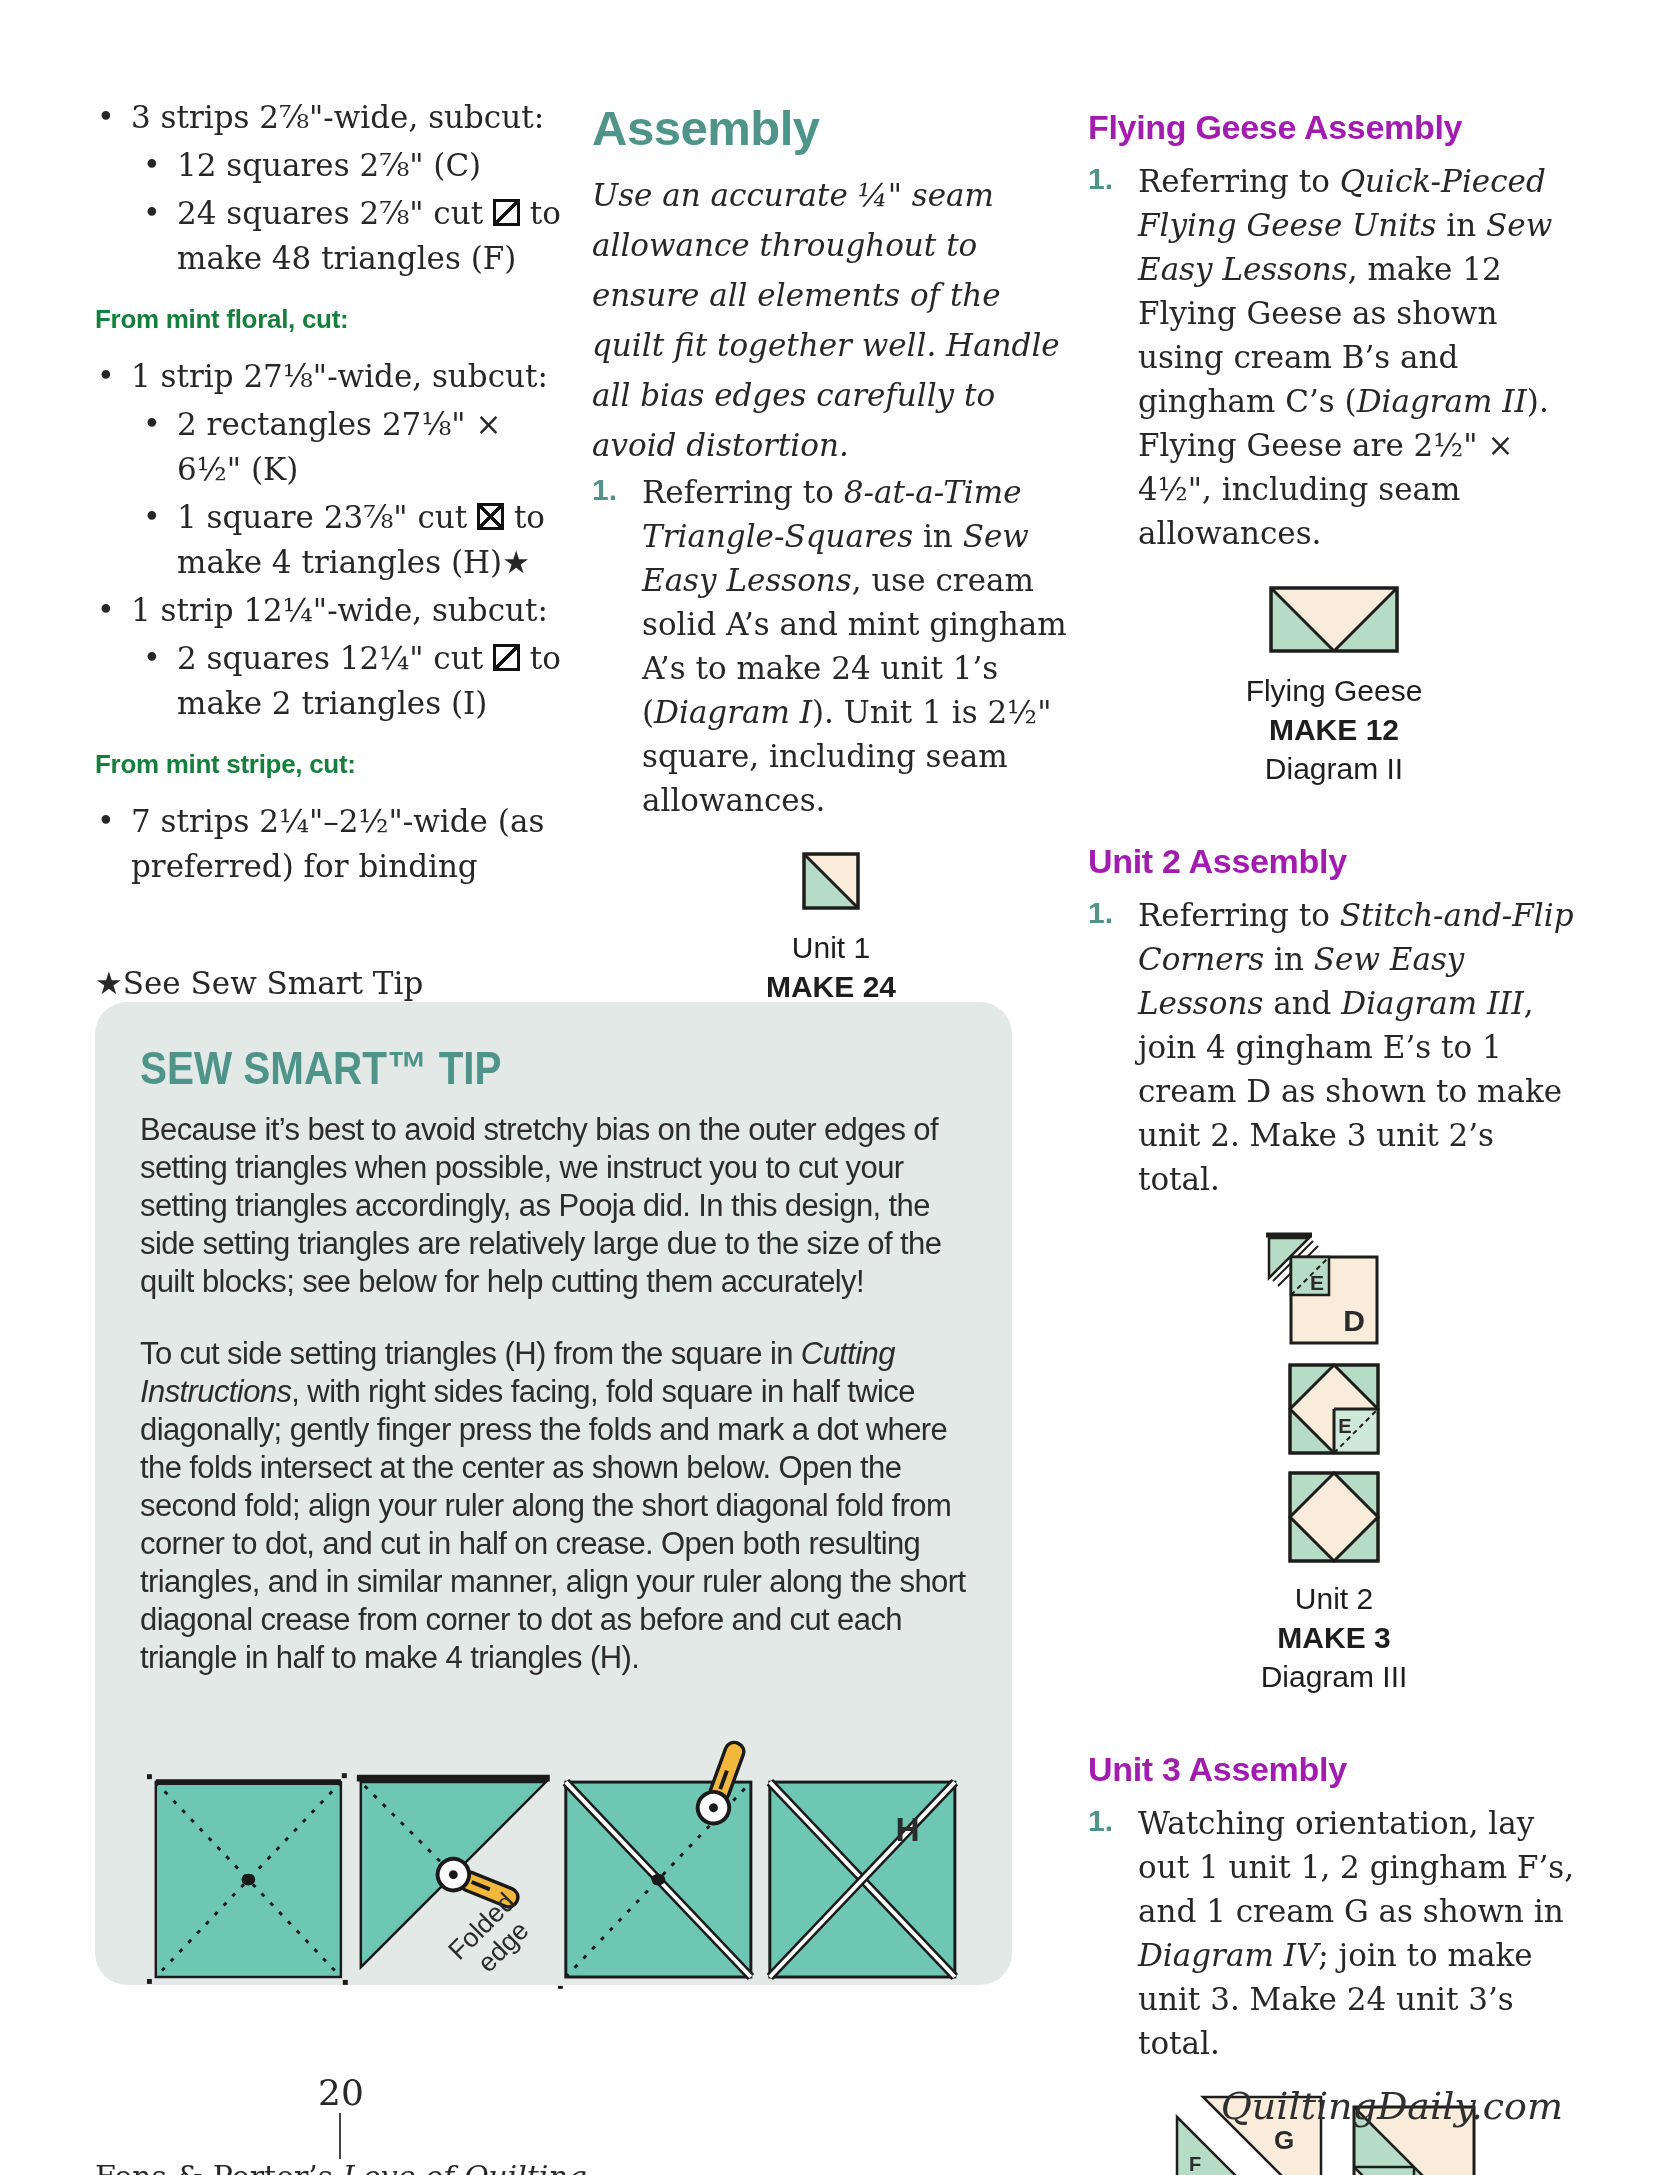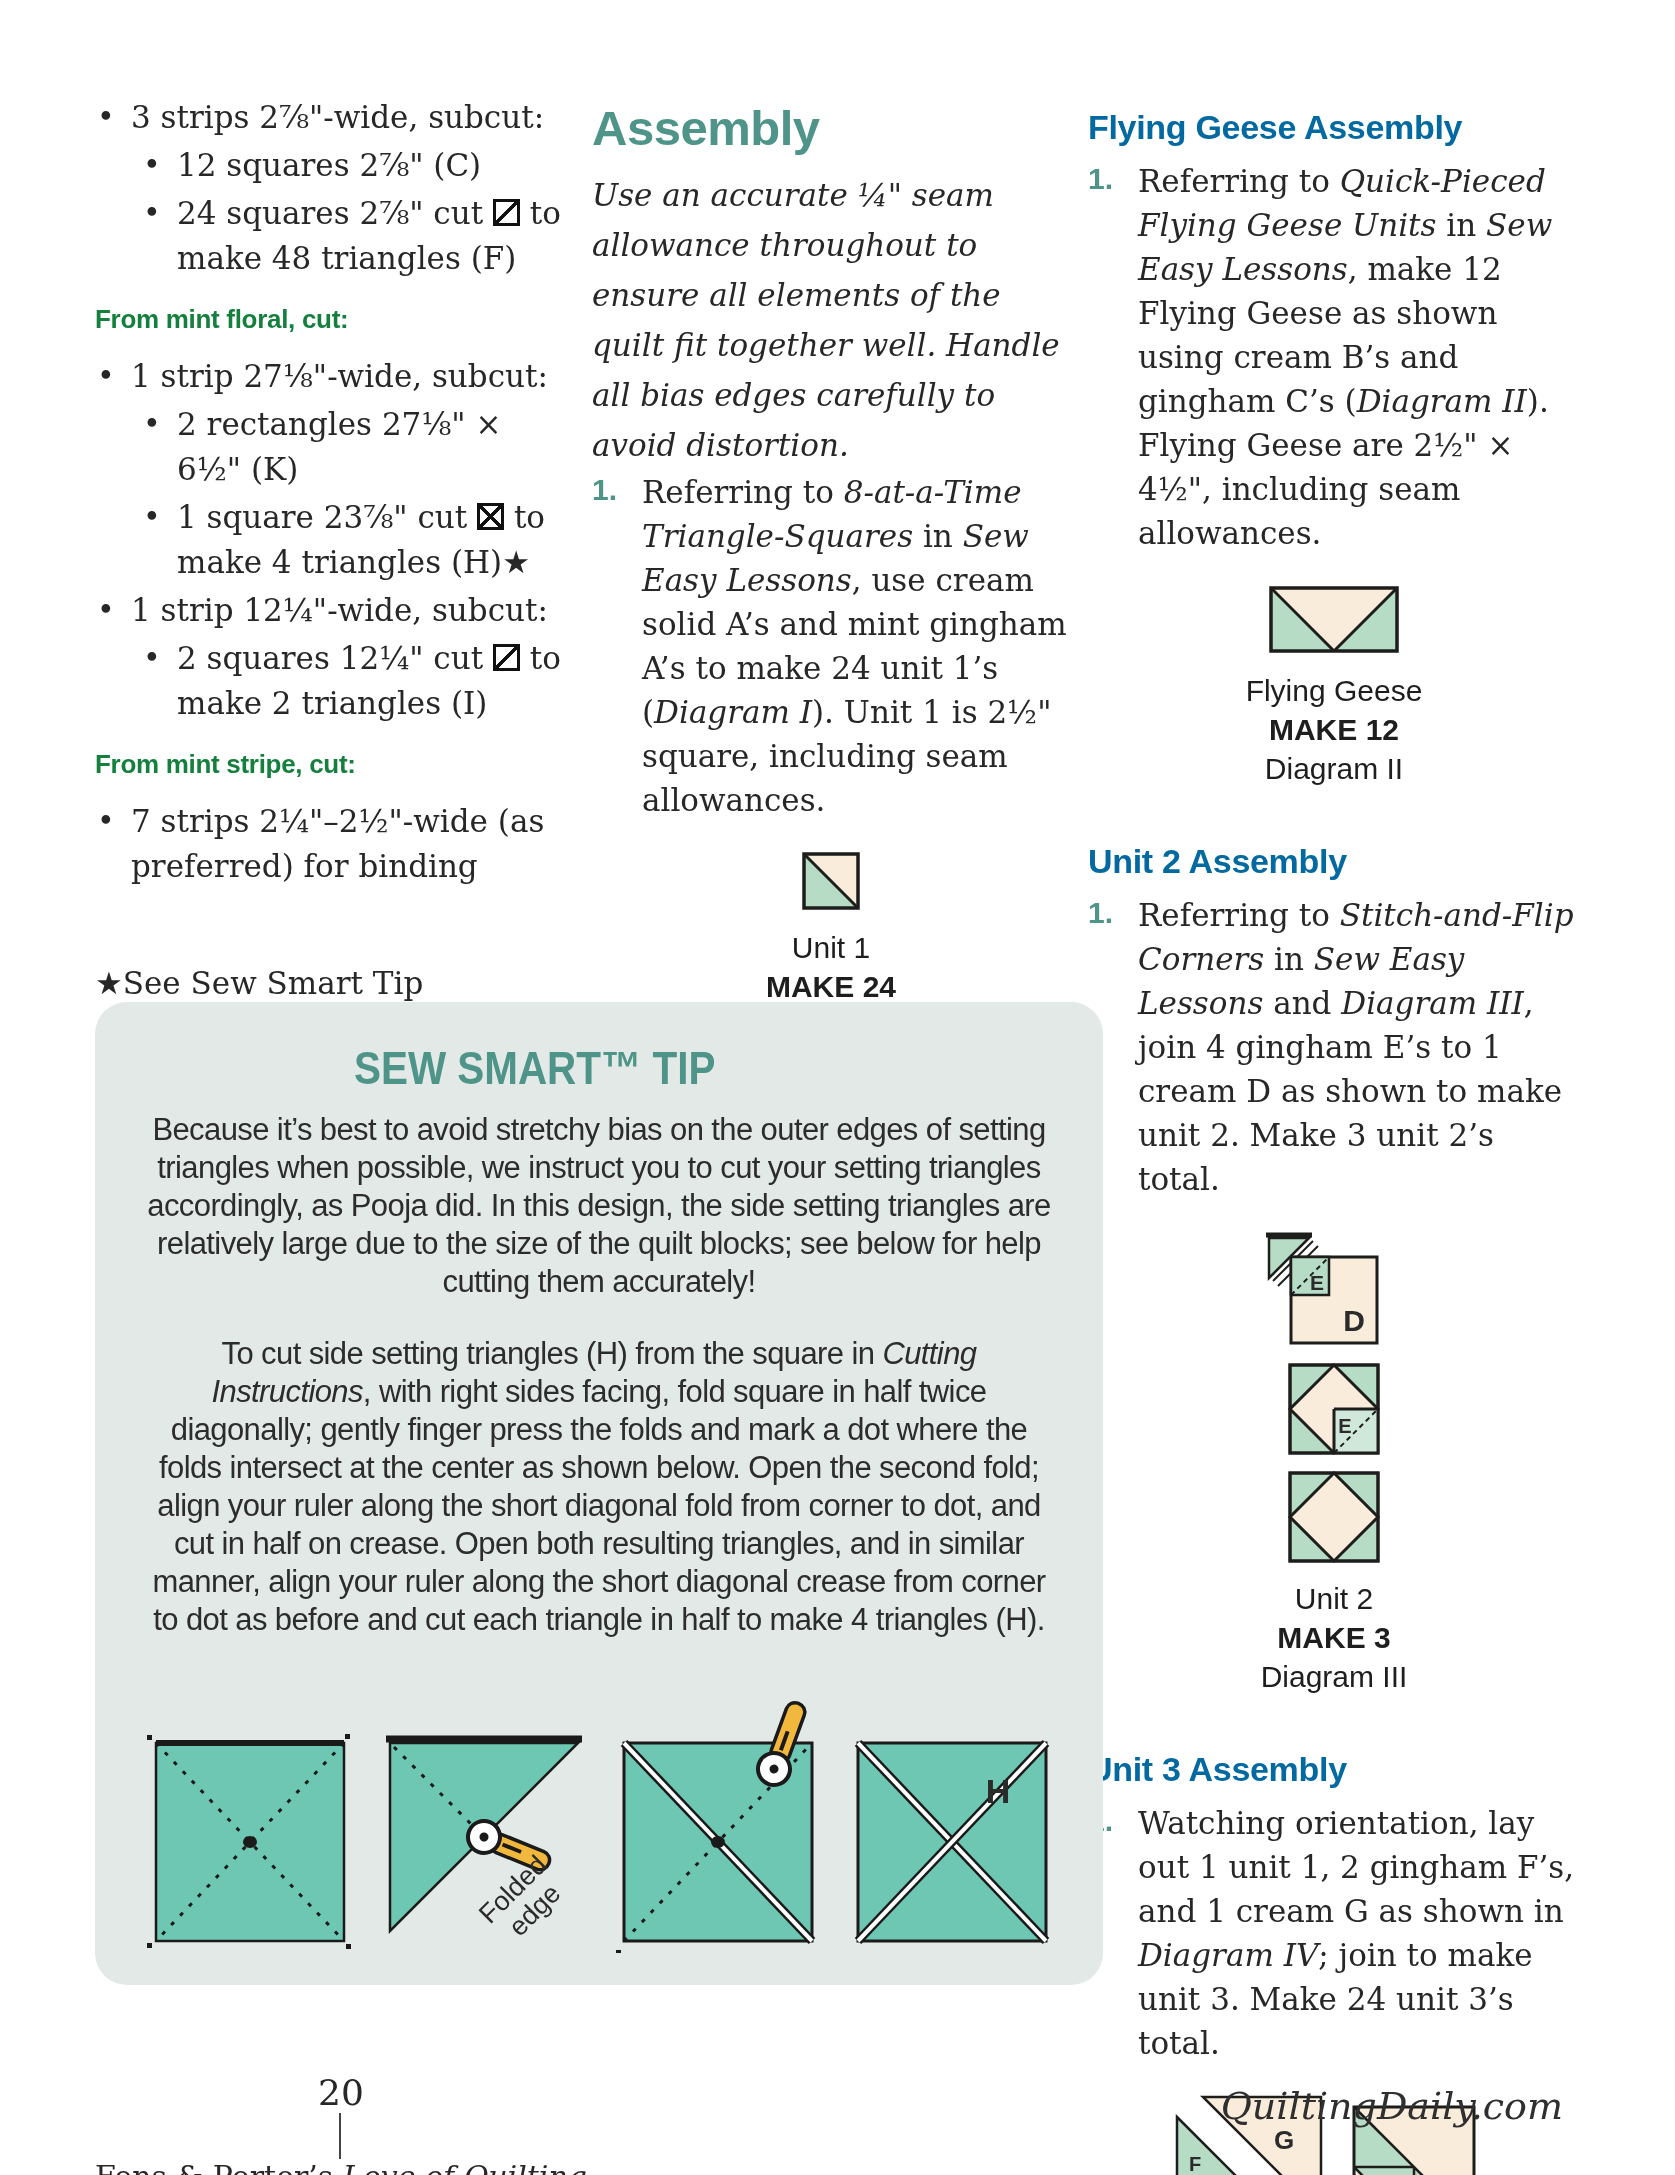--- a/index.html
+++ b/index.html
@@ -14,42 +14,42 @@
   .li1{position:relative;padding-left:36px;margin-bottom:3px;}
   .li2{position:relative;margin-left:46px;padding-left:36px;margin-bottom:3px;}
   .li1::before,.li2::before{content:"•";position:absolute;left:2px;top:-1px;font-size:30px;color:#272727;}
   .cuthead{font-family:"Liberation Sans",sans-serif;font-weight:bold;font-size:26px;
            color:#15803d;margin:16px 0 12px 0;letter-spacing:-0.3px;}
   .note{margin-top:72px;}
 
   .bighead{font-family:"Liberation Sans",sans-serif;font-weight:bold;font-size:49px;
            color:#4e9488;margin:0 0 14px 0;letter-spacing:-0.5px;}
   .subhead{font-family:"Liberation Sans",sans-serif;font-weight:bold;font-size:34px;
-           color:#0369a1;margin:26px 0 12px 0;letter-spacing:-0.3px;}
+           color:#a21caf;margin:26px 0 12px 0;letter-spacing:-0.3px;}
   .intro{font-style:italic;font-size:31px;line-height:50px;}
   .step{display:flex;align-items:flex-start;}
   .stepnum{width:50px;flex:0 0 50px;font-family:"Liberation Sans",sans-serif;font-weight:bold;
            font-size:30px;color:#4e9488;padding-top:3px;}
   .steptext{flex:1;font-size:31px;line-height:44px;}
   .it{font-style:italic;}
 
   .diag-wrap{text-align:center;}
   .cap{text-align:center;font-family:"Liberation Sans",sans-serif;font-size:30px;
        line-height:39px;color:#1e1e1e;margin-top:12px;}
   .cap .make{font-weight:bold;}
   .stack{display:flex;flex-direction:column;align-items:center;gap:12px;}
 
   .cut-sq{display:inline-block;width:21px;height:21px;border:3px solid #111;vertical-align:-2px;
           background-image:linear-gradient(to bottom right,transparent 45%,#111 45%,#111 55%,transparent 55%);}
   .cut-sq.x{background-image:
       linear-gradient(to bottom right,transparent 45%,#111 45%,#111 55%,transparent 55%),
       linear-gradient(to bottom left,transparent 45%,#111 45%,#111 55%,transparent 55%);}
 
-  #tip-box{position:absolute;left:95px;top:1002px;width:1008px;height:983px;background:#e3e9e6;
-           border-radius:32px;box-sizing:border-box;padding:38px 45px 20px 45px;text-align:center;}
+  #tip-box{position:absolute;left:95px;top:1002px;width:917px;height:983px;background:#e3e9e6;
+           border-radius:32px;box-sizing:border-box;padding:38px 45px 20px 45px;}
   .tip-title{font-family:"Liberation Sans",sans-serif;font-weight:bold;font-size:47px;color:#4e9488;
              transform:scaleX(0.86);transform-origin:left center;white-space:nowrap;margin-bottom:16px;}
   .tip-p{font-family:"Liberation Sans",sans-serif;font-size:31px;line-height:38px;color:#2c2c2c;
          letter-spacing:-0.6px;margin:5px 0 34px 0;}
   .tip-diagrams{display:flex;justify-content:space-between;margin-top:14px;padding:0 4px;}
 
   #footer-left{position:absolute;left:95px;top:2072px;display:flex;align-items:center;flex-direction:column;}
   .pgnum{font-size:36px;}
   .frule{width:2px;height:46px;background:#444;margin:0 26px 0 24px;}
   .pub{font-size:30px;}

